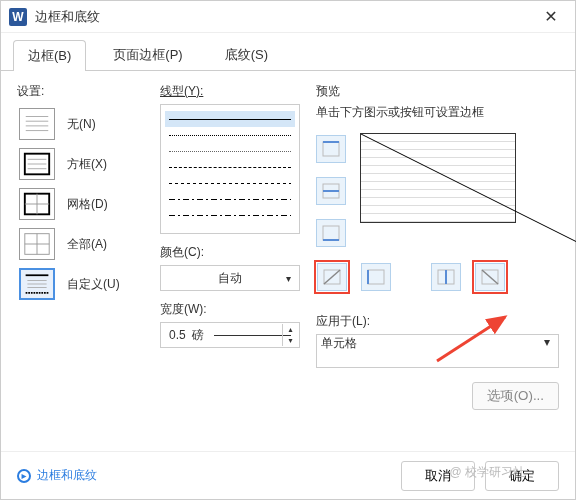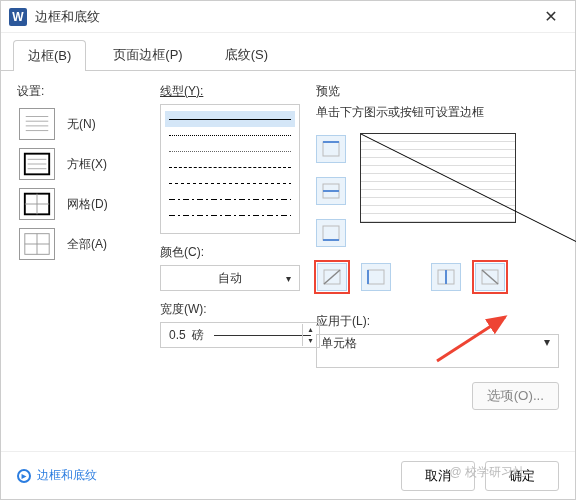--- a/index.html
+++ b/index.html
@@ -22,21 +22,21 @@
 .linestyle-box { width: 140px; height: 130px; border: 1px solid #ccc; margin-top: 4px; padding: 6px 4px; overflow-y: auto; }
 .linestyle-item { height: 16px; display: flex; align-items: center; padding: 0 4px; cursor: pointer; }
 .linestyle-item.selected { background: #d4e6f7; }
 .line-solid { width: 100%; border-top: 1px solid #000; }
 .line-dot1 { width: 100%; border-top: 1px dotted #000; }
 .line-dash1 { width: 100%; border-top: 1px dashed #000; }
 .line-dash2 { width: 100%; height: 1px; background: repeating-linear-gradient(90deg,#000 0 3px,transparent 3px 6px); }
 .line-mixed { width: 100%; height: 1px; background: repeating-linear-gradient(90deg,#000 0 6px,transparent 6px 9px,#000 9px 11px,transparent 11px 14px); }
 .dropdown { width: 140px; height: 26px; border: 1px solid #ccc; display: flex; align-items: center; padding: 0 8px; margin-top: 4px; position: relative; cursor: pointer; }
 .dropdown .caret { position: absolute; right: 8px; font-size: 10px; }
-.spinner { width: 160px; height: 26px; border: 1px solid #ccc; display: flex; align-items: center; padding: 0 8px; margin-top: 4px; position: relative; }
+.spinner { width: 140px; height: 26px; border: 1px solid #ccc; display: flex; align-items: center; padding: 0 8px; margin-top: 4px; position: relative; }
 .spinner .sep { margin: 0 6px; color: #333; }
 .spinner .preview-line { flex: 1; border-top: 1px solid #333; margin-left: 4px; }
 .spinner-btns { position: absolute; right: 1px; top: 1px; bottom: 1px; width: 16px; display: flex; flex-direction: column; }
 .spinner-btns div { flex: 1; border-left: 1px solid #ccc; display: flex; align-items: center; justify-content: center; font-size: 8px; cursor: pointer; }
 .col-preview { flex: 1; }
 .preview-area { display: flex; margin-top: 8px; }
 .preview-left-btns { width: 36px; display: flex; flex-direction: column; gap: 14px; margin-top: 6px; }
 .edge-btn { width: 30px; height: 28px; border: 1px solid #b3d1ec; background: #eaf3fb; display: flex; align-items: center; justify-content: center; cursor: pointer; }
 .preview-cell { width: 156px; height: 90px; margin-left: 8px; margin-top: 4px; border: 1px solid #333; position: relative; background: repeating-linear-gradient(#fff 0 7px,#ddd 7px 8px); }
 .preview-cell .diag { position: absolute; inset: 0; }
@@ -116,20 +116,34 @@
       <div class="setting-item">
         <div class="setting-icon">
             <svg class="icon" viewBox="0 0 36 32">
               <rect x="5" y="5" width="26" height="22" fill="none" stroke="#999"></rect>
               <line x1="18" y1="5" x2="18" y2="27" stroke="#999"></line>
               <line x1="5" y1="16" x2="31" y2="16" stroke="#999"></line>
             </svg>
           </div>
         <span>全部(A)</span>
       </div>
+      <div class="setting-item selected">
+        <div class="setting-icon">
+            <svg class="icon" viewBox="0 0 36 32">
+              <line x1="5" y1="6" x2="31" y2="6" stroke="#000" stroke-width="2"></line>
+              <line x1="5" y1="26" x2="31" y2="26" stroke="#000" stroke-width="2" stroke-dasharray="2,1"></line>
+              <g stroke="#aaa">
+                <line x1="7" y1="12" x2="29" y2="12"></line>
+                <line x1="7" y1="16" x2="29" y2="16"></line>
+                <line x1="7" y1="20" x2="29" y2="20"></line>
+              </g>
+            </svg>
+          </div>
+        <span>自定义(U)</span>
+      </div>
     </div>
 
     <div class="col-style">
       <div class="section-label"><span class="underline">线型(Y):</span></div>
       <div class="linestyle-box">
         <div class="linestyle-item selected">
             <div class="line-solid"></div>
           </div>
         <div class="linestyle-item">
             <div class="line-dot1"></div>

